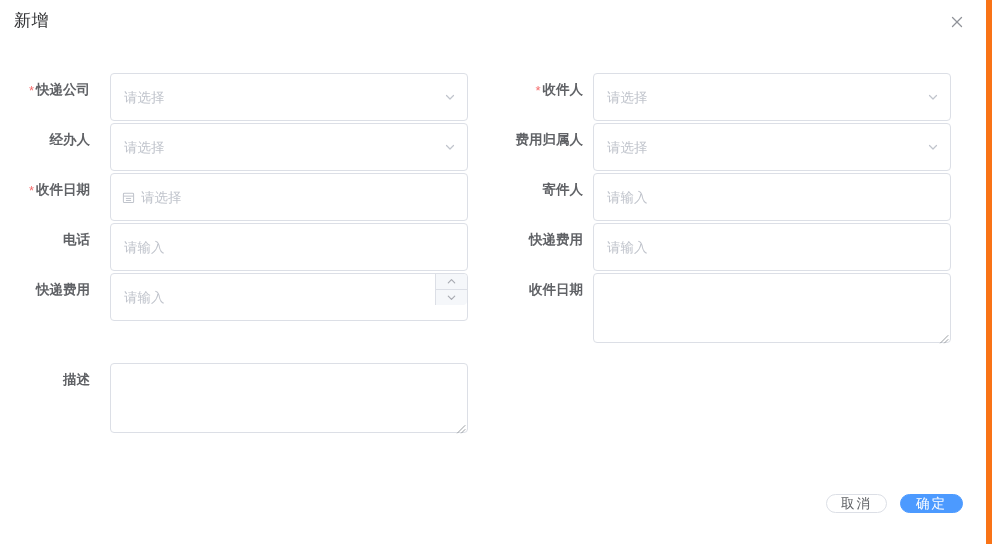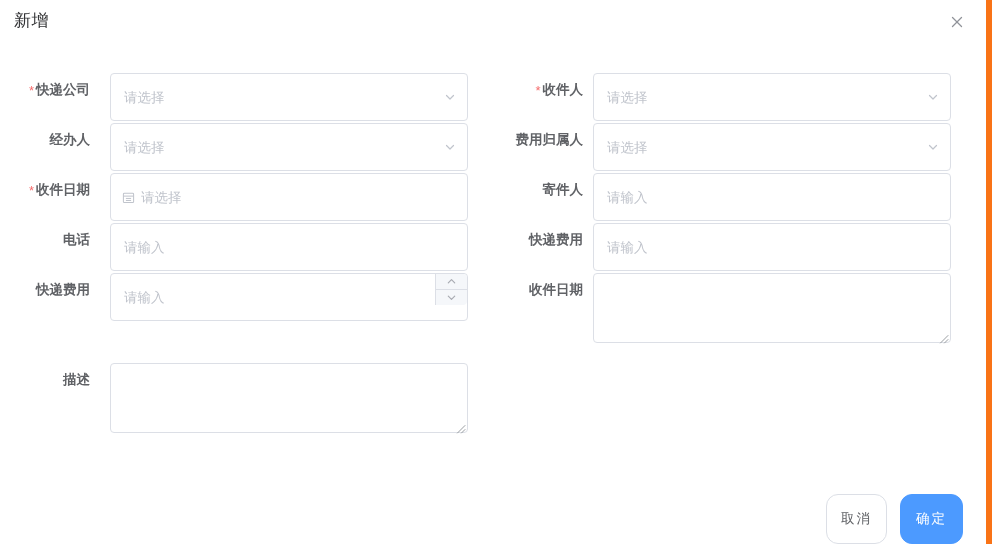--- a/index.html
+++ b/index.html
@@ -185,21 +185,21 @@
   
   .dlg-footer {
     position: absolute;
     left: 0; bottom: 0;
     width: 100%;
     height: 66px;
   }
   .btn {
     position: absolute;
     top: 16px;
-    height: 50px;
+    height: 19px;
     border-radius: 12px;
     font-size: 13.5px;
     letter-spacing: 2px;
     display: flex;
     align-items: center;
     justify-content: center;
     cursor: pointer;
     user-select: none;
   }
   .btn-cancel {

